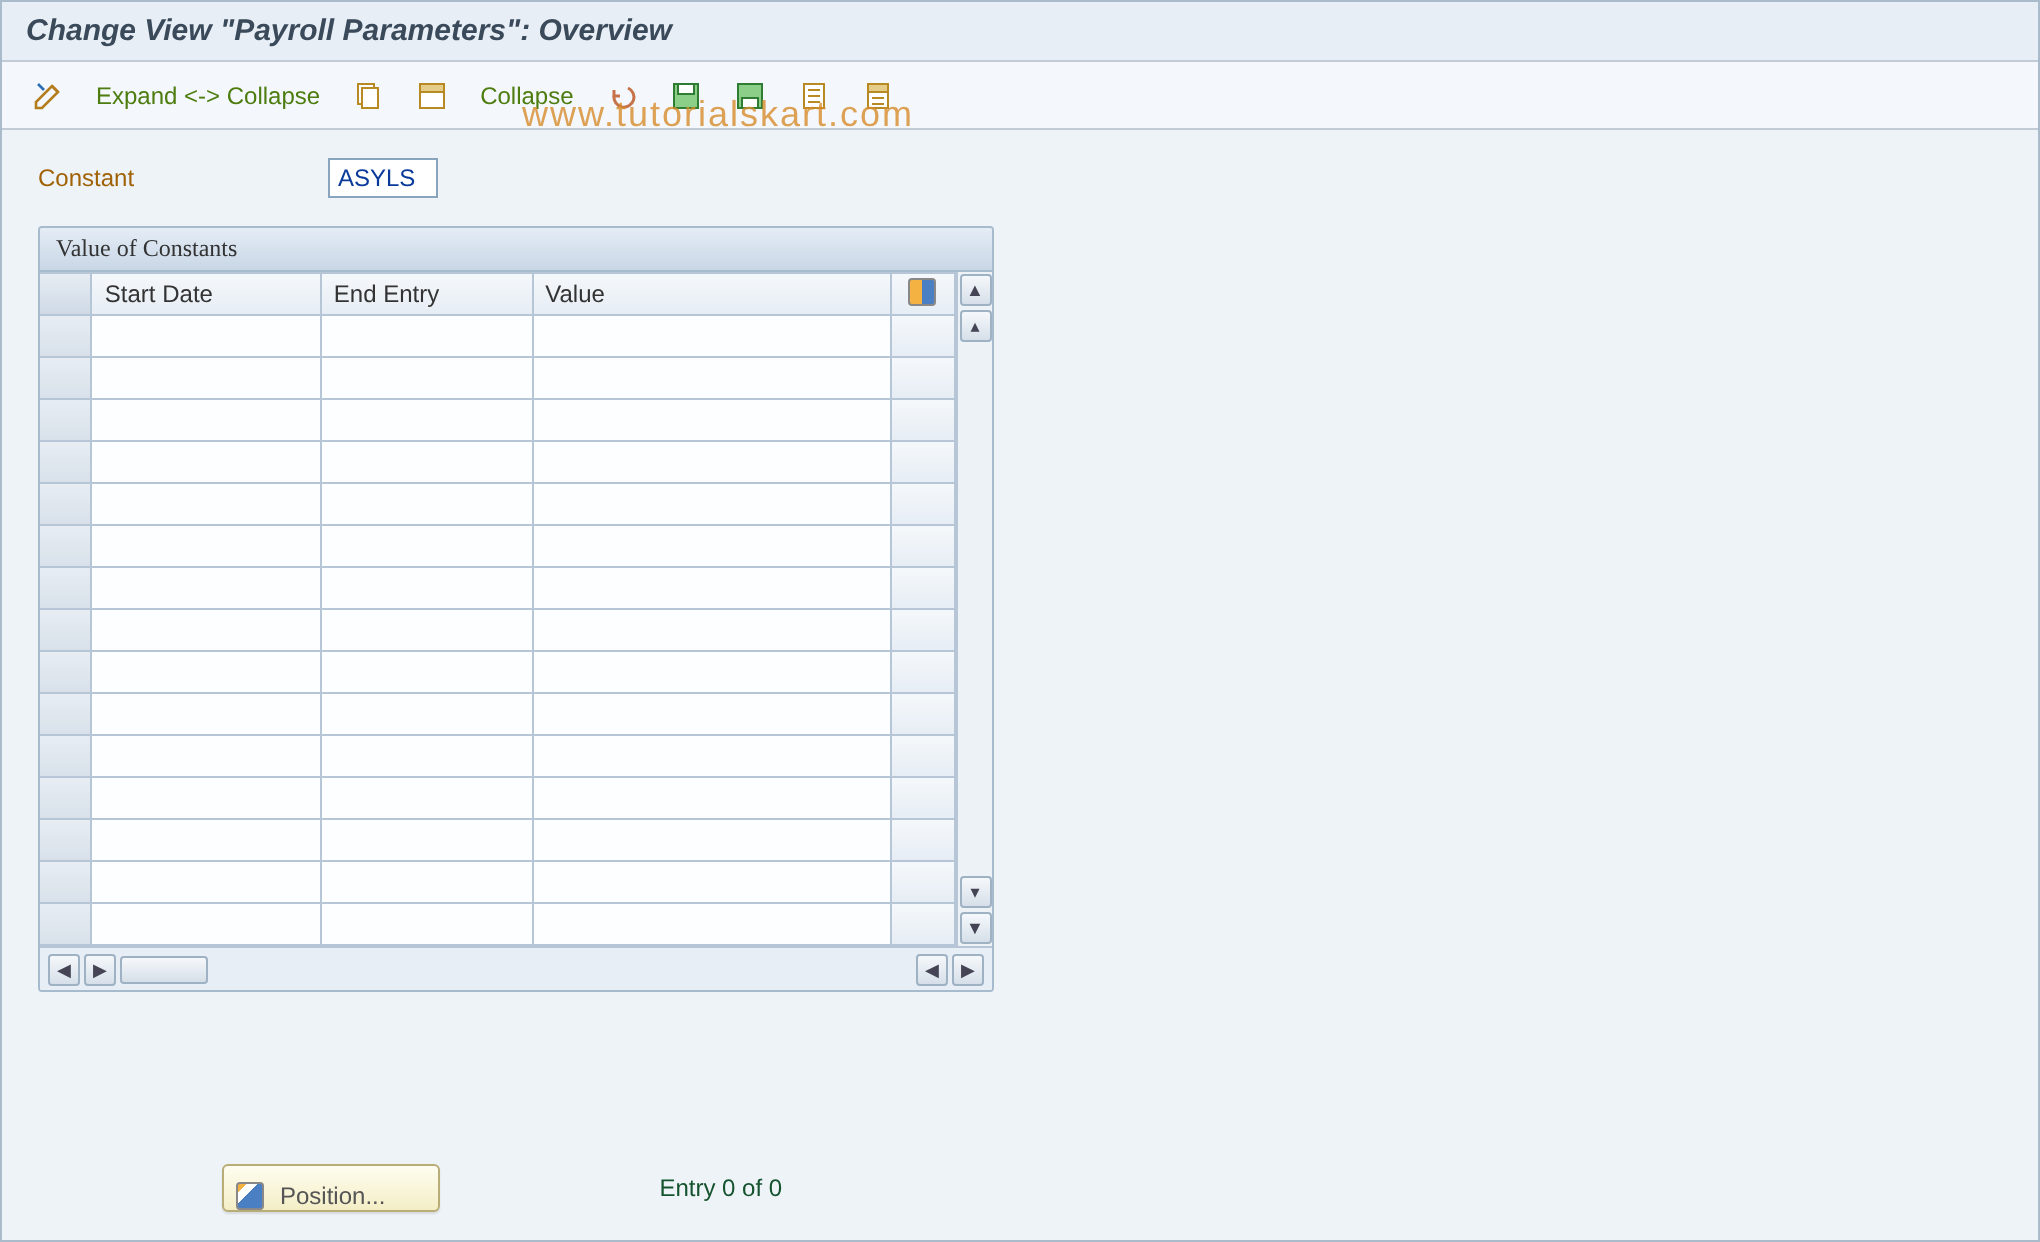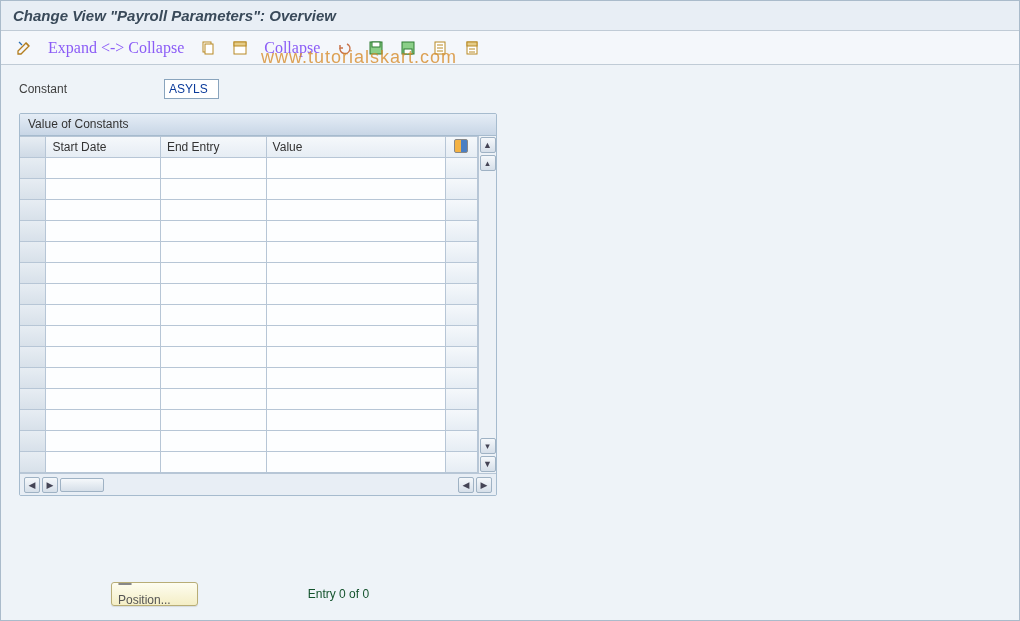--- a/index.html
+++ b/index.html
@@ -45,23 +45,22 @@
     .tool-btn {
       height: 22px;
       display: inline-flex;
       align-items: center;
       justify-content: center;
       padding: 0 4px;
       border: 1px solid transparent;
       border-radius: 3px;
       background: transparent;
       cursor: pointer;
-      font-size: 16px;
-      color: #8b5cf6;
-      font-family: Liberation Serif, serif;
+      font-size: 12px;
+      color: #4d7c0f;
     }
     .tool-btn .icon { width: 16px; height: 16px; display:flex; align-items:center; justify-content:center; }
     .tool-text { padding: 0 4px; }
     .watermark {
       position: absolute;
       top: 46px;
       left: 260px;
       color: #d78c2b;
       font-size: 18px;
       font-weight: normal;
@@ -74,21 +73,21 @@
       background: #eef3f8;
       height: calc(100% - 64px);
       position: relative;
     }
     .field-row {
       display: flex;
       align-items: center;
       margin-bottom: 14px;
       gap: 90px;
     }
-    .field-label { min-width: 55px; color:#404040; }
+    .field-label { min-width: 55px; color:#a16207; }
     .field-input {
       height: 20px;
       border: 1px solid #89a4bd;
       background: #fff;
       padding: 2px 4px;
       font-size: 12px;
       width: 55px;
       color: #0a3a9a;
     }
     .panel {
@@ -97,20 +96,21 @@
       background: #dfe9f3;
       border-radius: 2px;
       overflow: hidden;
     }
     .panel-header {
       height: 22px;
       background: linear-gradient(to bottom, #e5edf6 0%, #c8d6e6 100%);
       border-bottom: 1px solid #a6bbce;
       padding: 3px 8px;
       color: #333;
+      font-family: Liberation Serif, serif;
     }
     .table-wrapper {
       background: #dfe9f3;
       padding: 0;
     }
     .sap-table {
       width: 100%;
       border-collapse: separate;
       border-spacing: 0;
       font-size: 12px;
@@ -187,30 +187,29 @@
     }
     .bottom-bar {
       position:absolute;
       bottom: 14px;
       left: 110px;
       display:flex;
       align-items:center;
       gap: 110px;
     }
     .position-btn {
-      display:inline-flex; align-items:flex-start; gap:8px;
+      display:inline-flex; align-items:flex-end; gap:8px;
       height: 24px;
       padding: 0 26px 0 6px;
       background: linear-gradient(to bottom, #fefdf0 0%, #f4eec6 100%);
       border: 1px solid #b8ad76;
       border-radius: 3px;
       cursor:pointer;
       font-size:12px; color:#555;
       box-shadow: 0 1px 1px rgba(0,0,0,0.1);
-      flex-direction: column;
     }
     .position-btn .pos-icon {
       width:14px; height:14px;
       border:1px solid #888;
       background: linear-gradient(135deg, #f4b243 0 3px, #fff 3px 7px, #4a7fc3 7px);
       border-radius:2px;
     }
     .entry-label { color:#14532d; }
   </style>
 </head>

